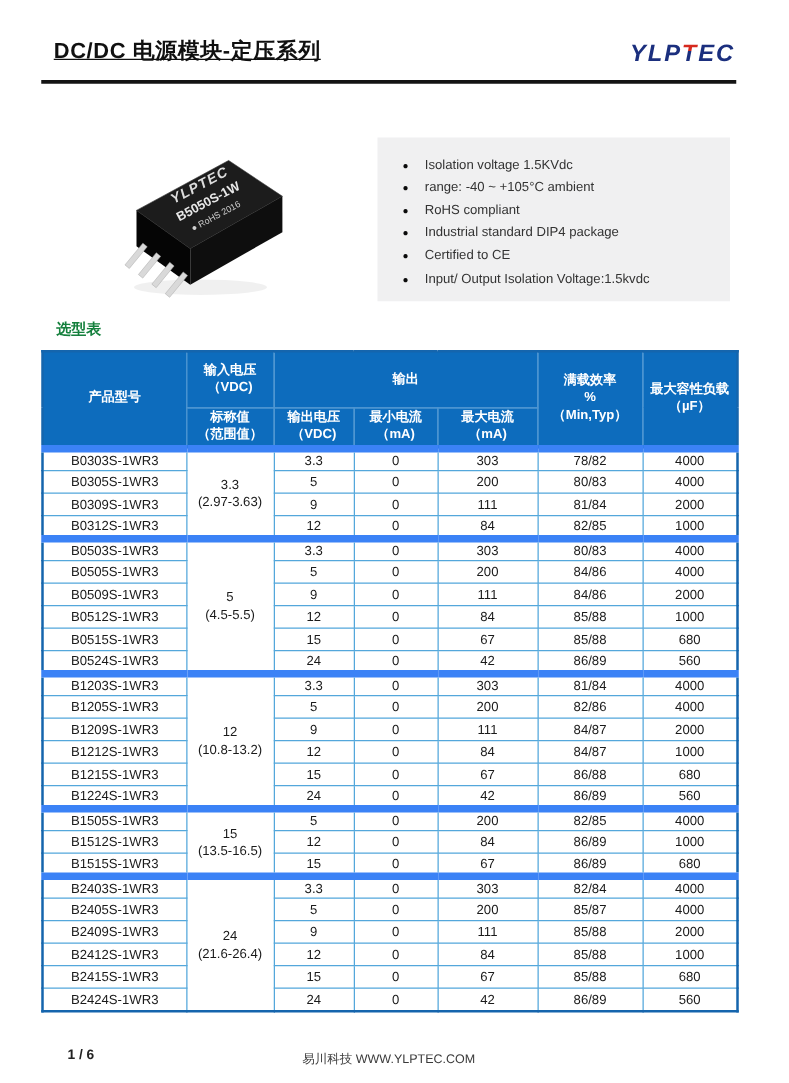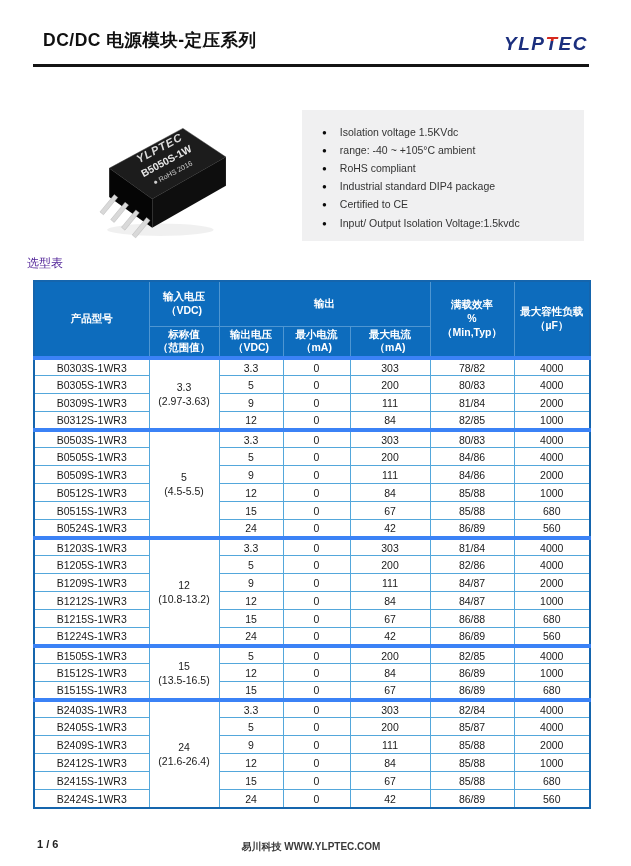--- a/index.html
+++ b/index.html
@@ -4,21 +4,21 @@
 <style>
   html,body { margin:0; padding:0; background:#ffffff; }
   .page {
     position:relative; width:631px; height:866px; background:#fff; overflow:hidden;
     font-family:"Liberation Sans","DejaVu Sans",sans-serif; color:#1a1a1a;
   }
 
   
   .page-title {
     position:absolute; left:43px; top:28px; margin:0;
-    font-size:17.5px; font-weight:700; letter-spacing:0.5px; color:#101010;
+    font-size:17.5px; font-weight:700; letter-spacing:0.5px; color:#101010;text-decoration:underline;
   }
   .logo {
     position:absolute; right:43px; top:33px;
     font-style:italic; font-weight:800; font-size:19px; letter-spacing:1.5px;
     color:#1b2f7e; white-space:nowrap;
   }
   .logo .accent {
     background:linear-gradient(180deg,#d6291e 0%,#d6291e 36%,#1b2f7e 36%);
     -webkit-background-clip:text; background-clip:text;
     -webkit-text-fill-color:transparent;
@@ -33,46 +33,46 @@
   .features {
     position:absolute; left:302px; top:110px; width:282px; height:131px;
     background:#f0f0f1;
   }
   .features ul { list-style:none; margin:0; padding:13px 8px 0 20px; }
   .features li { display:flex; align-items:flex-start; padding:2.6px 0; font-size:10.5px; color:#333; }
   .features .dot { font-size:8px; line-height:13px; color:#0a0a0a; margin-right:13px; flex:0 0 auto; }
 
   
   .table-caption {
-    position:absolute; left:27px; top:255px;
-    font-size:12px; font-weight:400; color:#4c1d95;
+    position:absolute; left:45px; top:255px;
+    font-size:12px; font-weight:700; color:#15803d;
   }
   table.sel {
     position:absolute; left:33px; top:280px; width:556px;
     border-collapse:collapse; table-layout:fixed;
     border:2px solid #1565ad;
   }
   table.sel thead th {
     background:#0d6cbd; color:#ffffff; font-weight:600; font-size:10.5px;
     border:1px solid #4e96d2; white-space:pre-line; line-height:1.3; padding:1px 2px;
   }
   table.sel thead tr.h1 { height:45px; }
   table.sel thead tr.h2 { height:31px; }
   table.sel thead tr.h2 th { border-bottom:2px solid #1565ad;margin-left:48px; }
   table.sel tbody td {
     border:1px solid #53a7db; font-size:10.5px; text-align:center;
     color:#1a1a1a; padding:0 2px; background:#fff;
   }
   table.sel tbody tr { height:18px; }
-  table.sel tbody tr.group-start td { border-top:4px solid #3b82f6; }
+  table.sel tbody tr.group-start td { border-top:6px solid #3b82f6; }
   td.input-group div { line-height:1.35; }
 
   
-  .footer-page  { position:absolute; left:37px;  top:838px; font-size:11px; font-weight:700; color:#222; }
-  .footer-center{ position:absolute; left:33px;  top:840px; width:556px; text-align:center; font-size:10px; color:#3a3a3a;font-weight:bold; }
+  .footer-page  { position:absolute; left:54px;  top:838px; font-size:11px; font-weight:700; color:#222; }
+  .footer-center{ position:absolute; left:33px;  top:840px; width:556px; text-align:center; font-size:10px; color:#3a3a3a; }
   .footer-right { position:absolute; right:43px; top:884px; font-size:10px; color:#3a3a3a; white-space:nowrap; }
   .footer-right .gap { display:inline-block; width:18px; }
 </style>
 </head>
 <body>
 
 <div class="page">
 
   <h1 class="page-title">DC/DC 电源模块-定压系列</h1>
 

